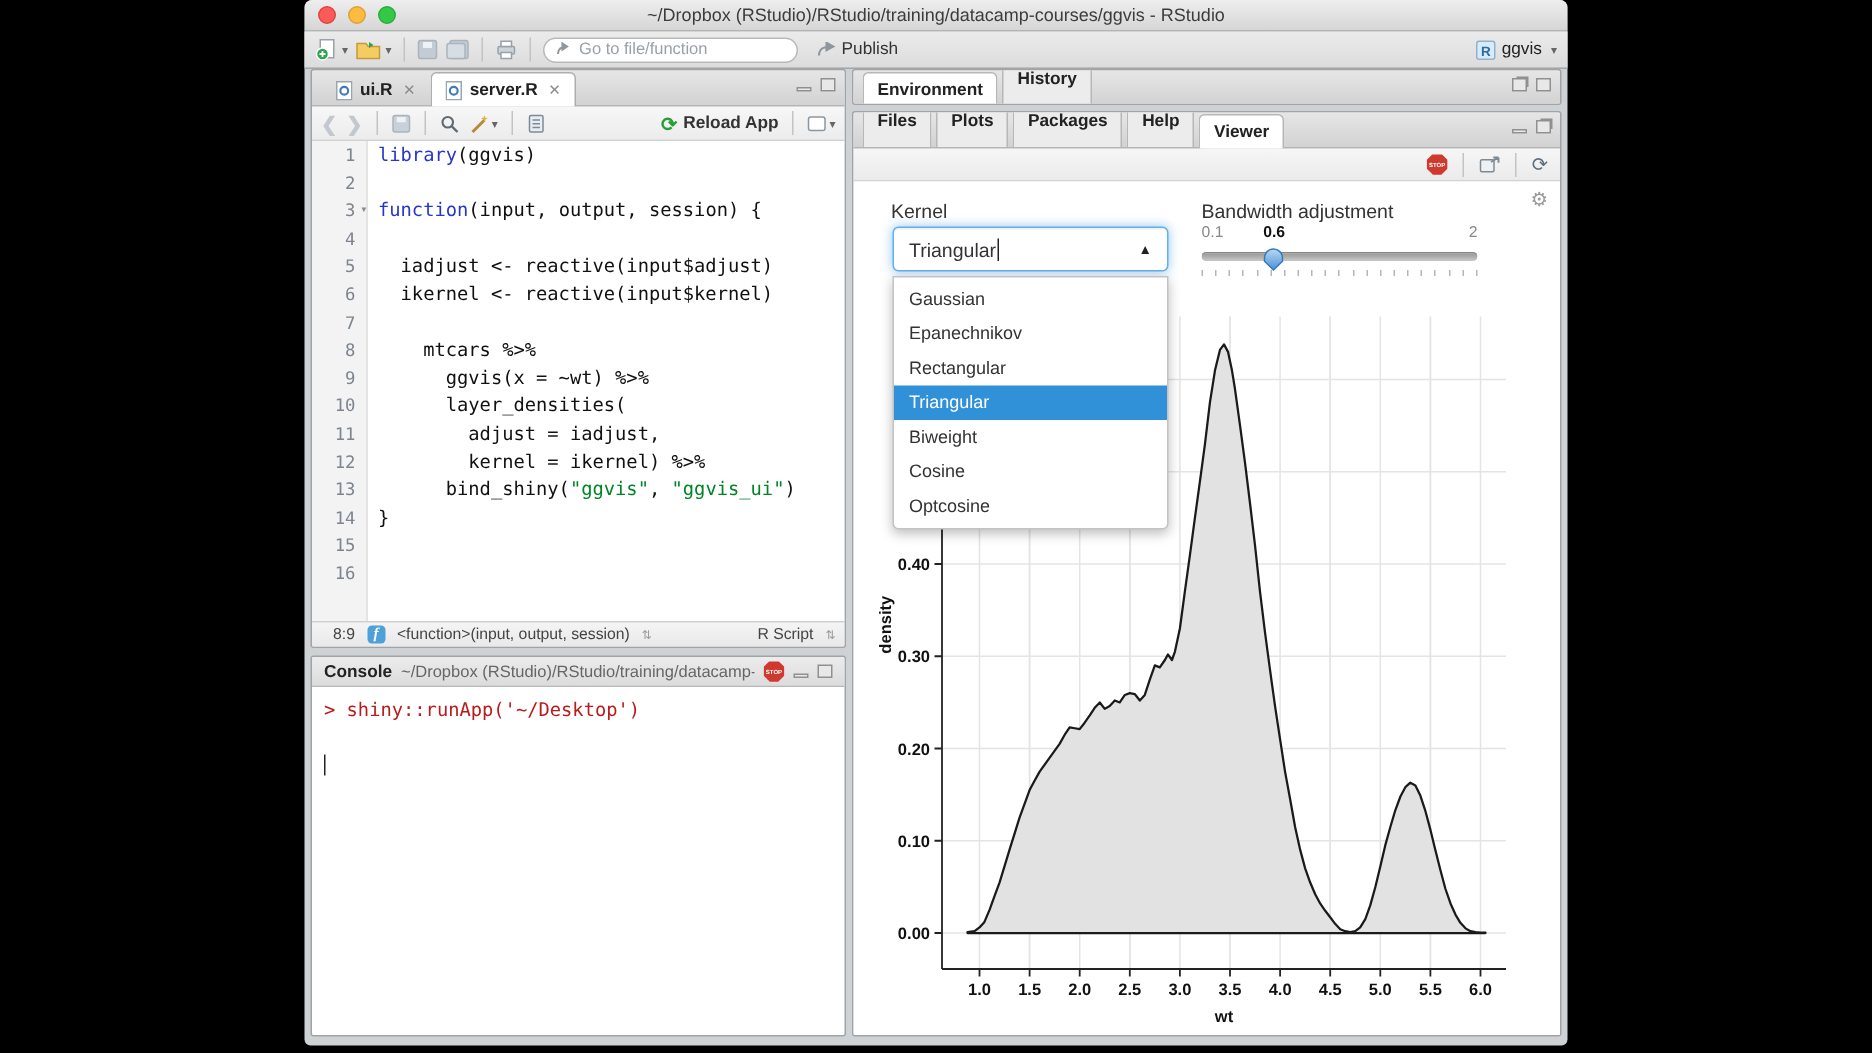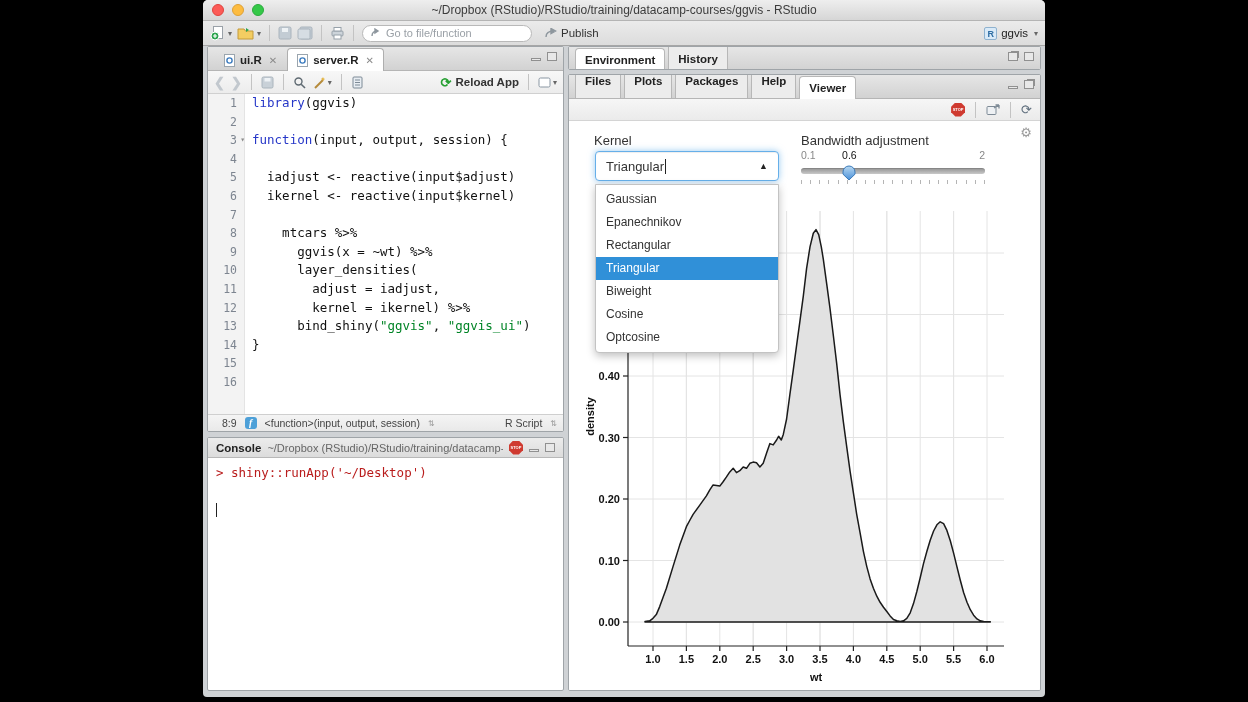--- a/index.html
+++ b/index.html
@@ -127,21 +127,21 @@
   .dropdown { position:absolute; left:26px; top:63px; width:184px; background:#fff;
               border:1px solid #c3c3c3; border-radius:0 0 4px 4px;
               box-shadow:0 3px 8px rgba(0,0,0,.25); padding:3px 0; z-index:10; }
   .dd-item { height:23px; line-height:23px; padding-left:10px; font-size:12px; color:#333; }
   .dd-item.sel { background:#3090d8; color:#fff; }
 
   .slider-wrap { position:absolute; left:232px; top:28px; width:184px; z-index:5; }
   .sl-labels { position:relative; height:16px; font-size:10.5px; color:#888; }
   .sl-labels .minl { position:absolute; left:0; }
   .sl-labels .maxl { position:absolute; right:0; }
-  .sl-labels .vall { position:absolute; font-weight:normal; color:#111; transform:translateX(-50%); }
+  .sl-labels .vall { position:absolute; font-weight:bold; color:#111; transform:translateX(-50%); }
   .sl-track { position:relative; height:6px; margin-top:3px; border-radius:3px;
               background:linear-gradient(#9a9a9a,#c9c9c9); border-top:1px solid #868686; }
   .sl-handle { position:absolute; top:-4px; transform:translateX(-50%); }
   .sl-ticks { display:flex; justify-content:space-between; margin-top:6px; }
   .sl-ticks i { width:1px; height:4px; background:#b5b5b5; }
 
   
   svg.mini { display:block; }
 </style>
 </head>
@@ -329,21 +329,21 @@
             <div class="">&nbsp;</div>
             <div class="ccur"></div>
           </div>
       </div>
     </div>
 
     <div class="col-right">
 
       <div class="pane envbar">
         <div class="tabbar">
-          <div id="env-tabs" style="display:flex; align-items:center; height:100%;">
+          <div id="env-tabs" style="display:flex; align-items:flex-end; height:100%;">
               <div class="tab boxed active">
                 <span style="font-weight: 600;">Environment</span>
               </div>
               <div class="tab boxed">
                 <span style="font-weight: 600;">History</span>
               </div>
             </div>
           <div class="winbtns">
             <span class="wb restore"></span>
             <span class="wb"></span>

